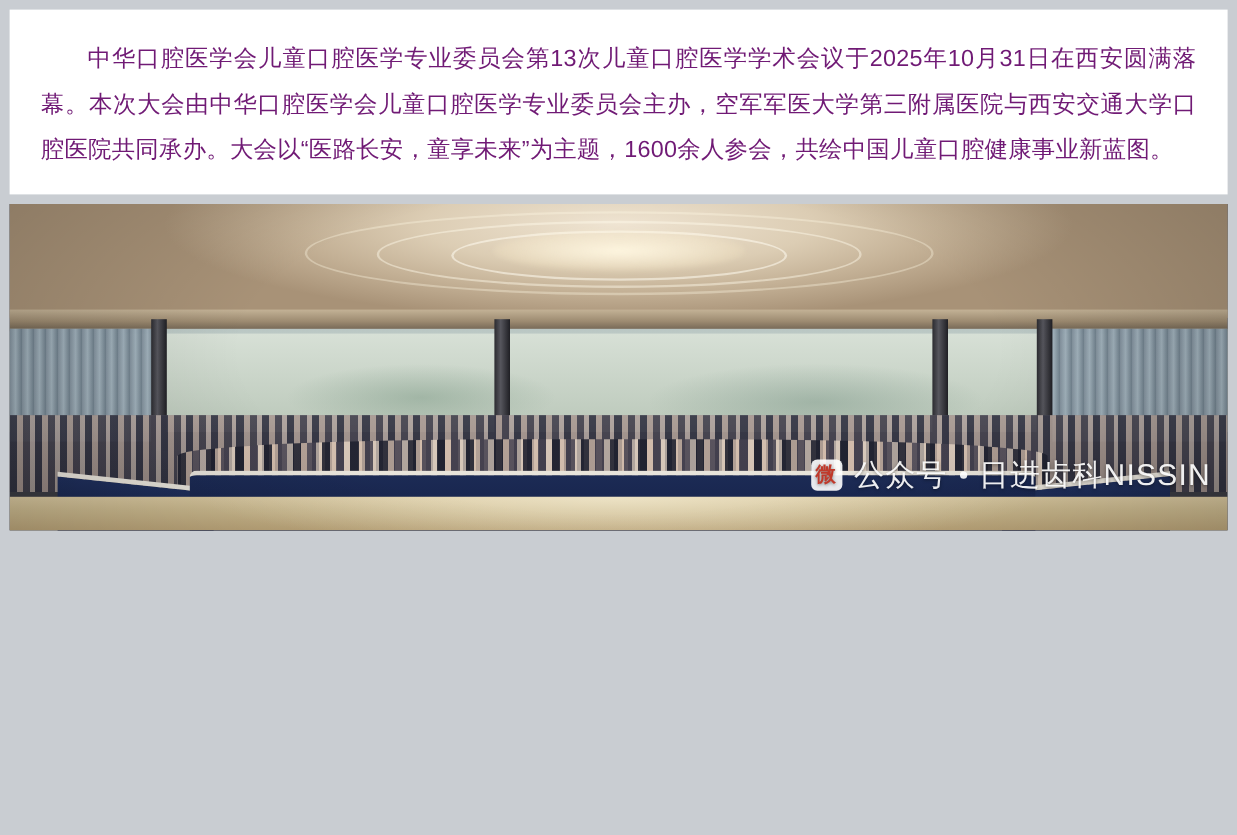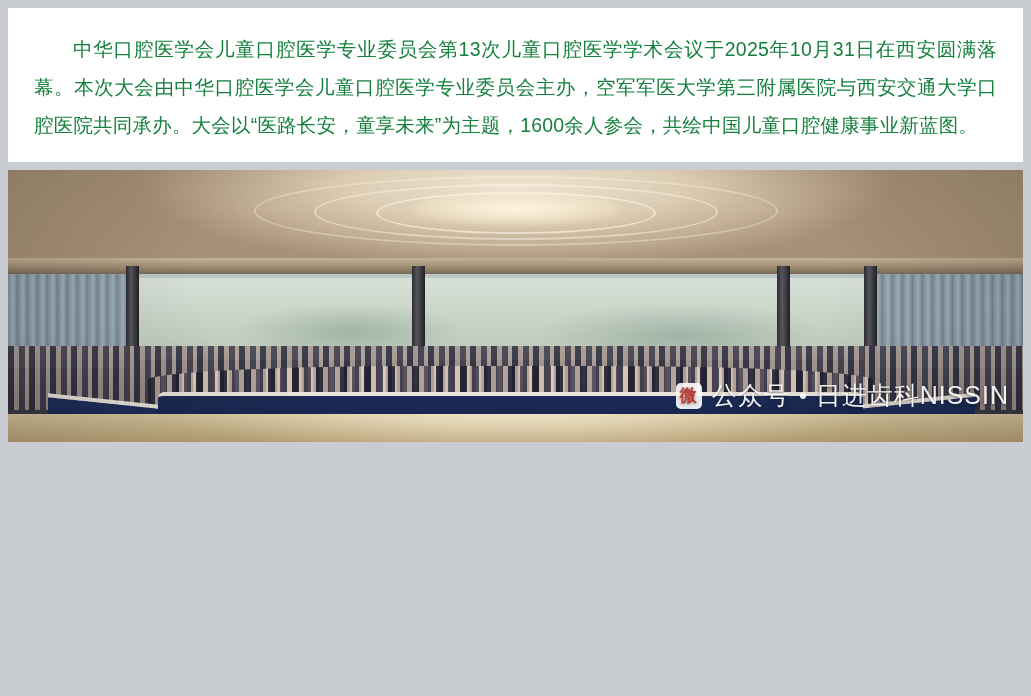--- a/index.html
+++ b/index.html
@@ -25,21 +25,21 @@
     background: #ffffff;
     box-sizing: border-box;
   }
   .text-card {
     padding: 22px 26px 18px 26px;
   }
   .para {
     margin: 0;
     font-size: 19.5px;
     line-height: 38px;
-    color: #15803d;
+    color: #701a75;
     text-align: justify;
     text-justify: inter-ideograph;
     text-indent: 2em;
     letter-spacing: 0.2px;
   }
   .block-gap {
     height: 8px;
   }
 
   

